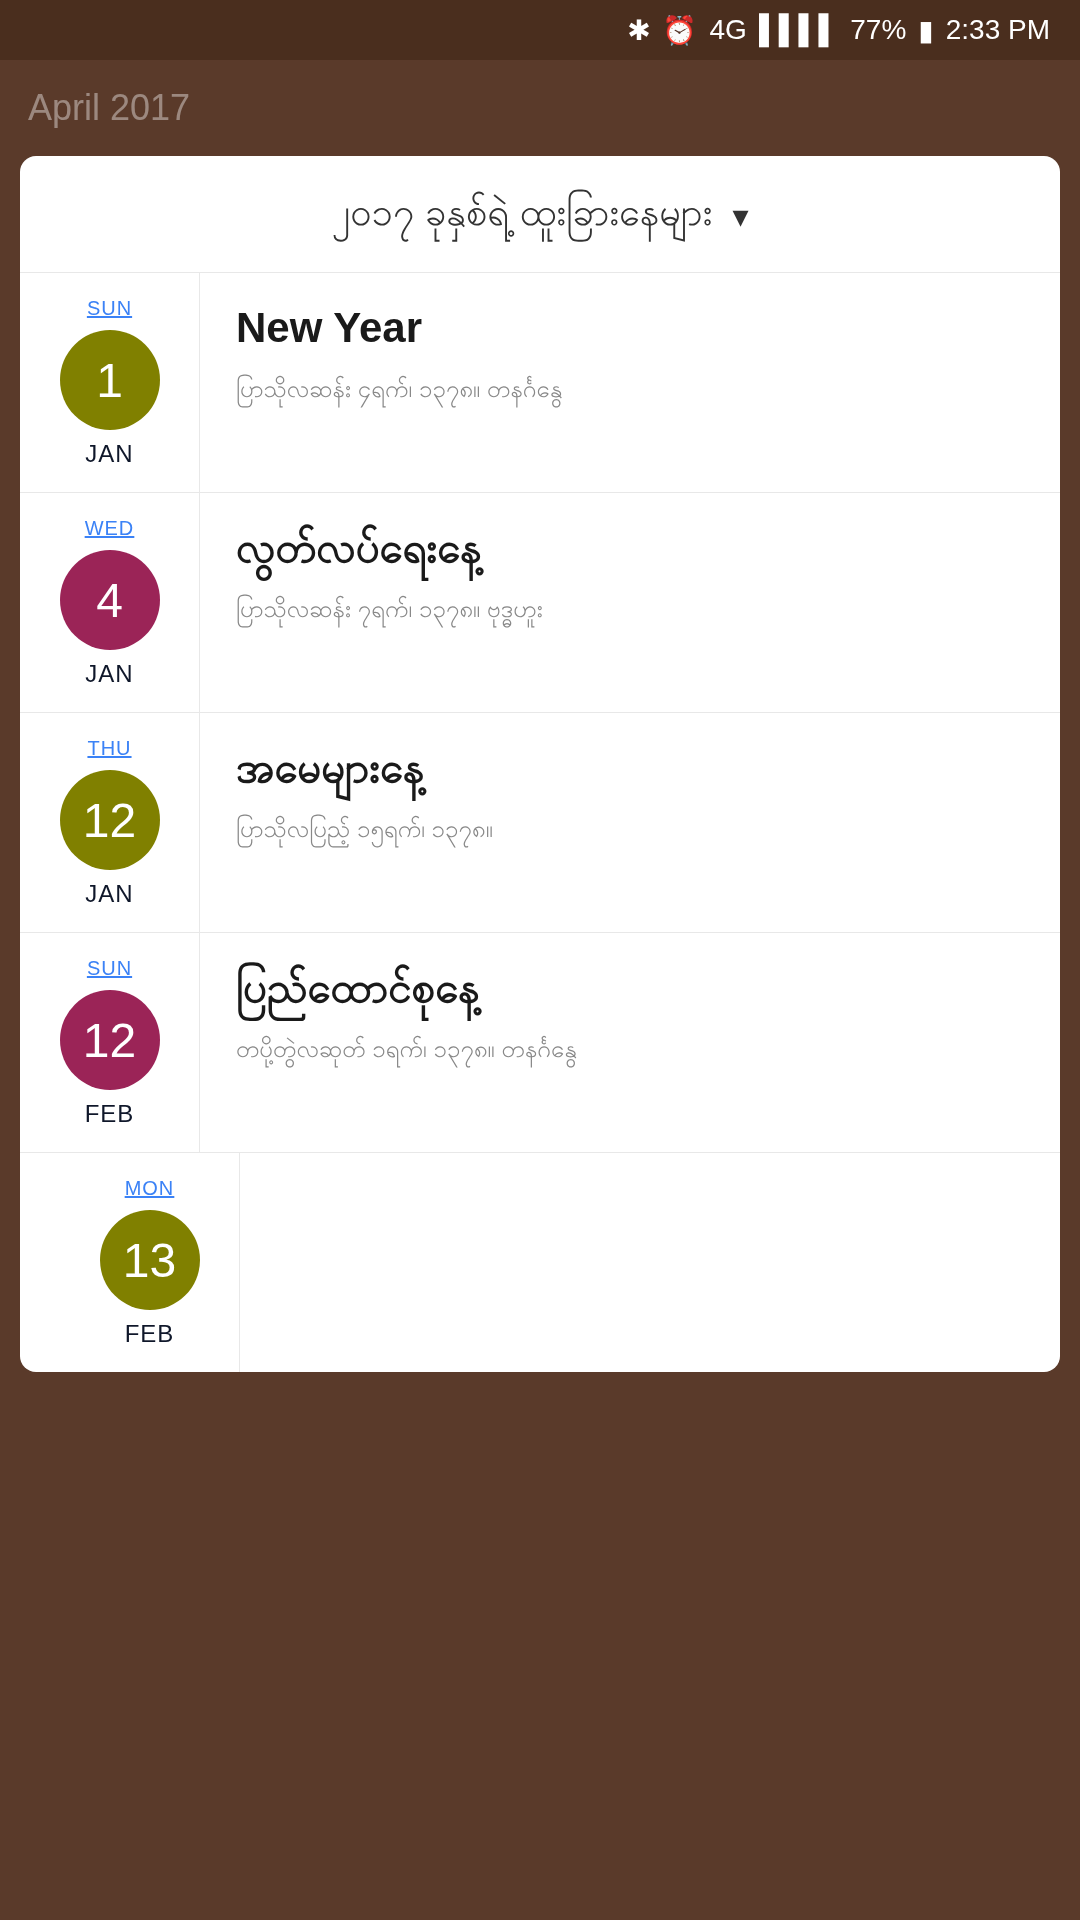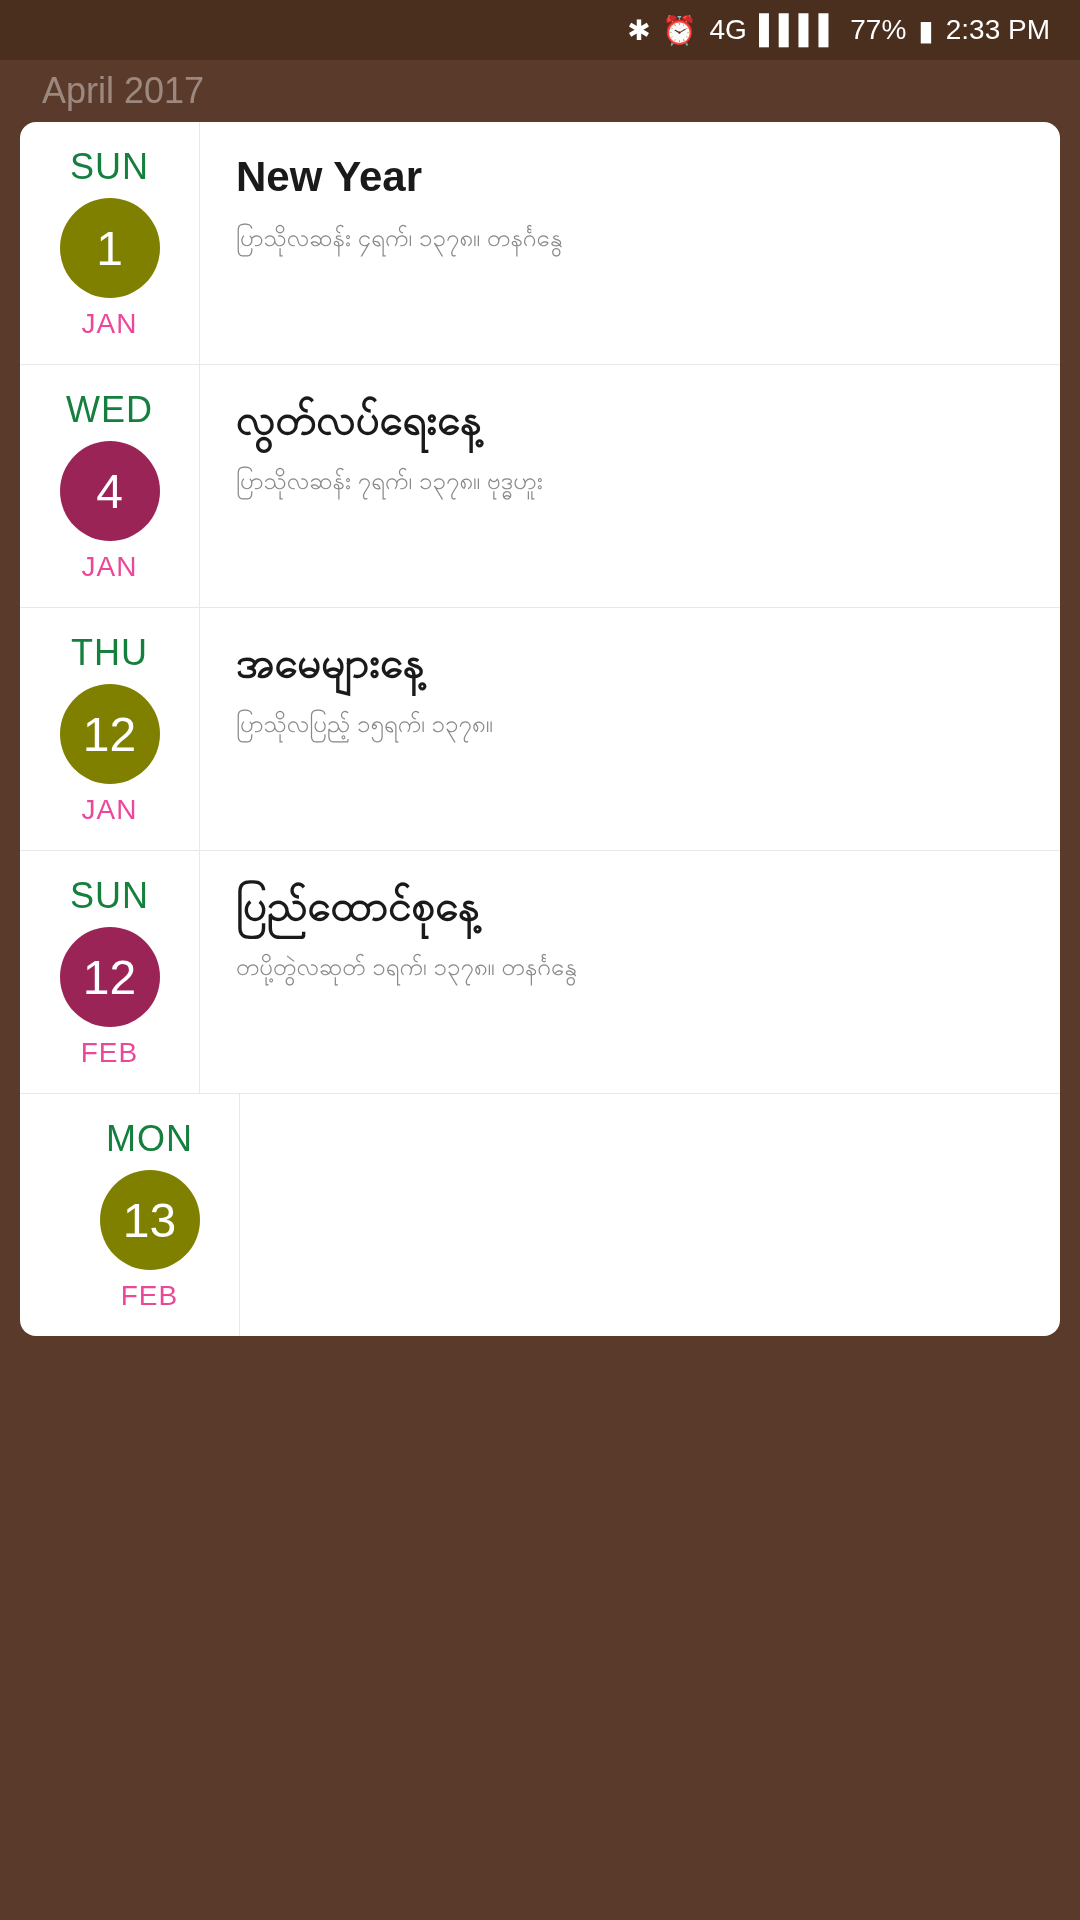--- a/index.html
+++ b/index.html
@@ -30,25 +30,25 @@
 
     .status-bar-text {
       color: white;
       font-size: 28px;
       font-weight: 500;
     }
 
     
     .bg-title {
       width: 100%;
-      height: 62px;
+      height: 96px;
       background: #5a3a2a;
       display: flex;
       align-items: center;
-      padding-left: 42px;
+      padding-left: 28px;
     }
 
     .bg-title-text {
       color: rgba(255,255,255,0.4);
       font-size: 36px;
     }
 
     
     .main-card {
       margin: 0 20px;
@@ -102,24 +102,25 @@
       display: flex;
       flex-direction: column;
       align-items: center;
       justify-content: center;
       padding: 24px 16px;
       gap: 10px;
       border-right: 1px solid #e8e8e8;
     }
 
     .day-name {
-      font-size: 36px;
-      color: #15803d;
+      font-size: 20px;
+      color: #3b82f6;
       font-weight: 500;
       letter-spacing: 1px;
+      text-decoration: underline;
     }
 
     .date-circle {
       width: 100px;
       height: 100px;
       border-radius: 50%;
       display: flex;
       align-items: center;
       justify-content: center;
       font-size: 48px;
@@ -129,22 +130,22 @@
 
     .date-circle.olive {
       background: #808000;
     }
 
     .date-circle.purple {
       background: #9b2457;
     }
 
     .month-name {
-      font-size: 28px;
-      color: #ec4899;
+      font-size: 24px;
+      color: #0f172a;
       font-weight: 500;
       letter-spacing: 1px;
     }
 
     
     .content-col {
       flex: 1;
       padding: 28px 36px;
       display: flex;
       flex-direction: column;
@@ -181,20 +182,24 @@
   <span class="status-bar-text">▮</span>
   <span class="status-bar-text">2:33 PM</span>
 </div>
 
 <div class="bg-title">
   <span class="bg-title-text">April 2017</span>
 </div>
 
 <div class="main-card">
 
+  <div class="header">
+    <span class="header-title">၂၀၁၇ ခုနှစ်ရဲ့ ထူးခြားနေများ</span>
+    <span class="chevron-down">▾</span>
+  </div>
 
   <div class="holiday-list" id="holiday-list">
   <div class="holiday-item">
       <div class="date-col">
         <span class="day-name">SUN</span>
         <div class="date-circle olive">1</div>
         <span class="month-name">JAN</span>
       </div>
       <div class="content-col">
         <div class="holiday-title">New Year</div>

